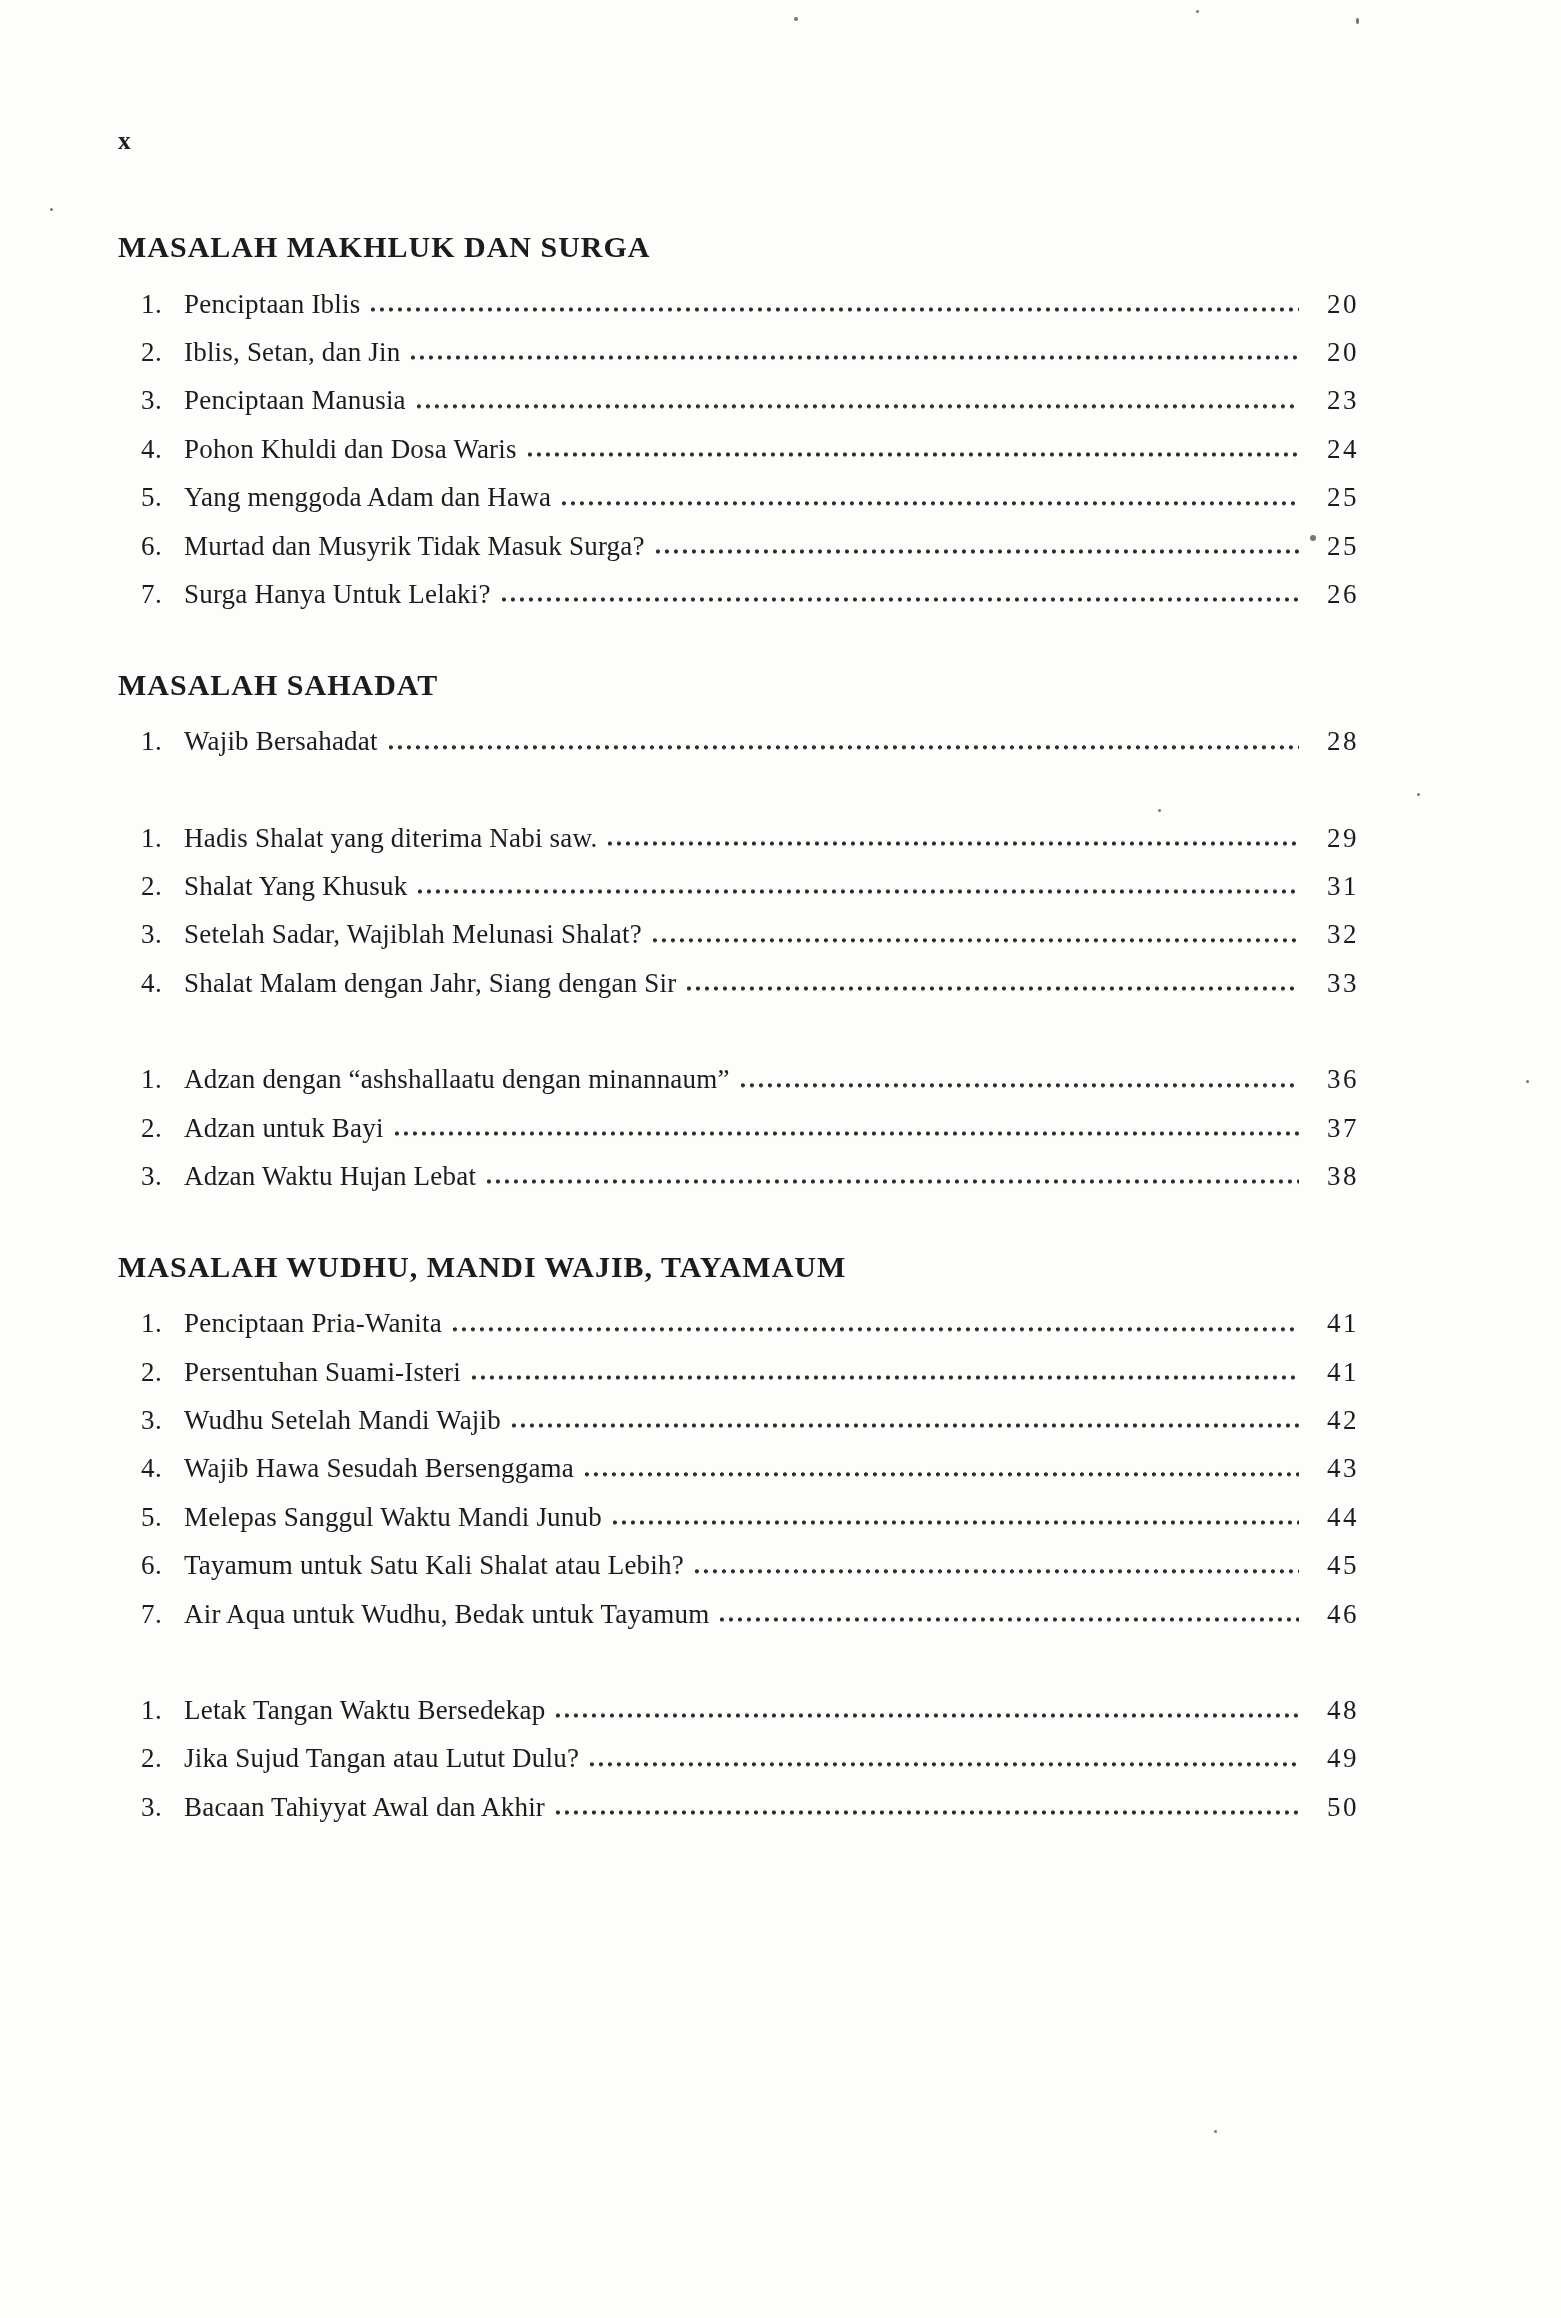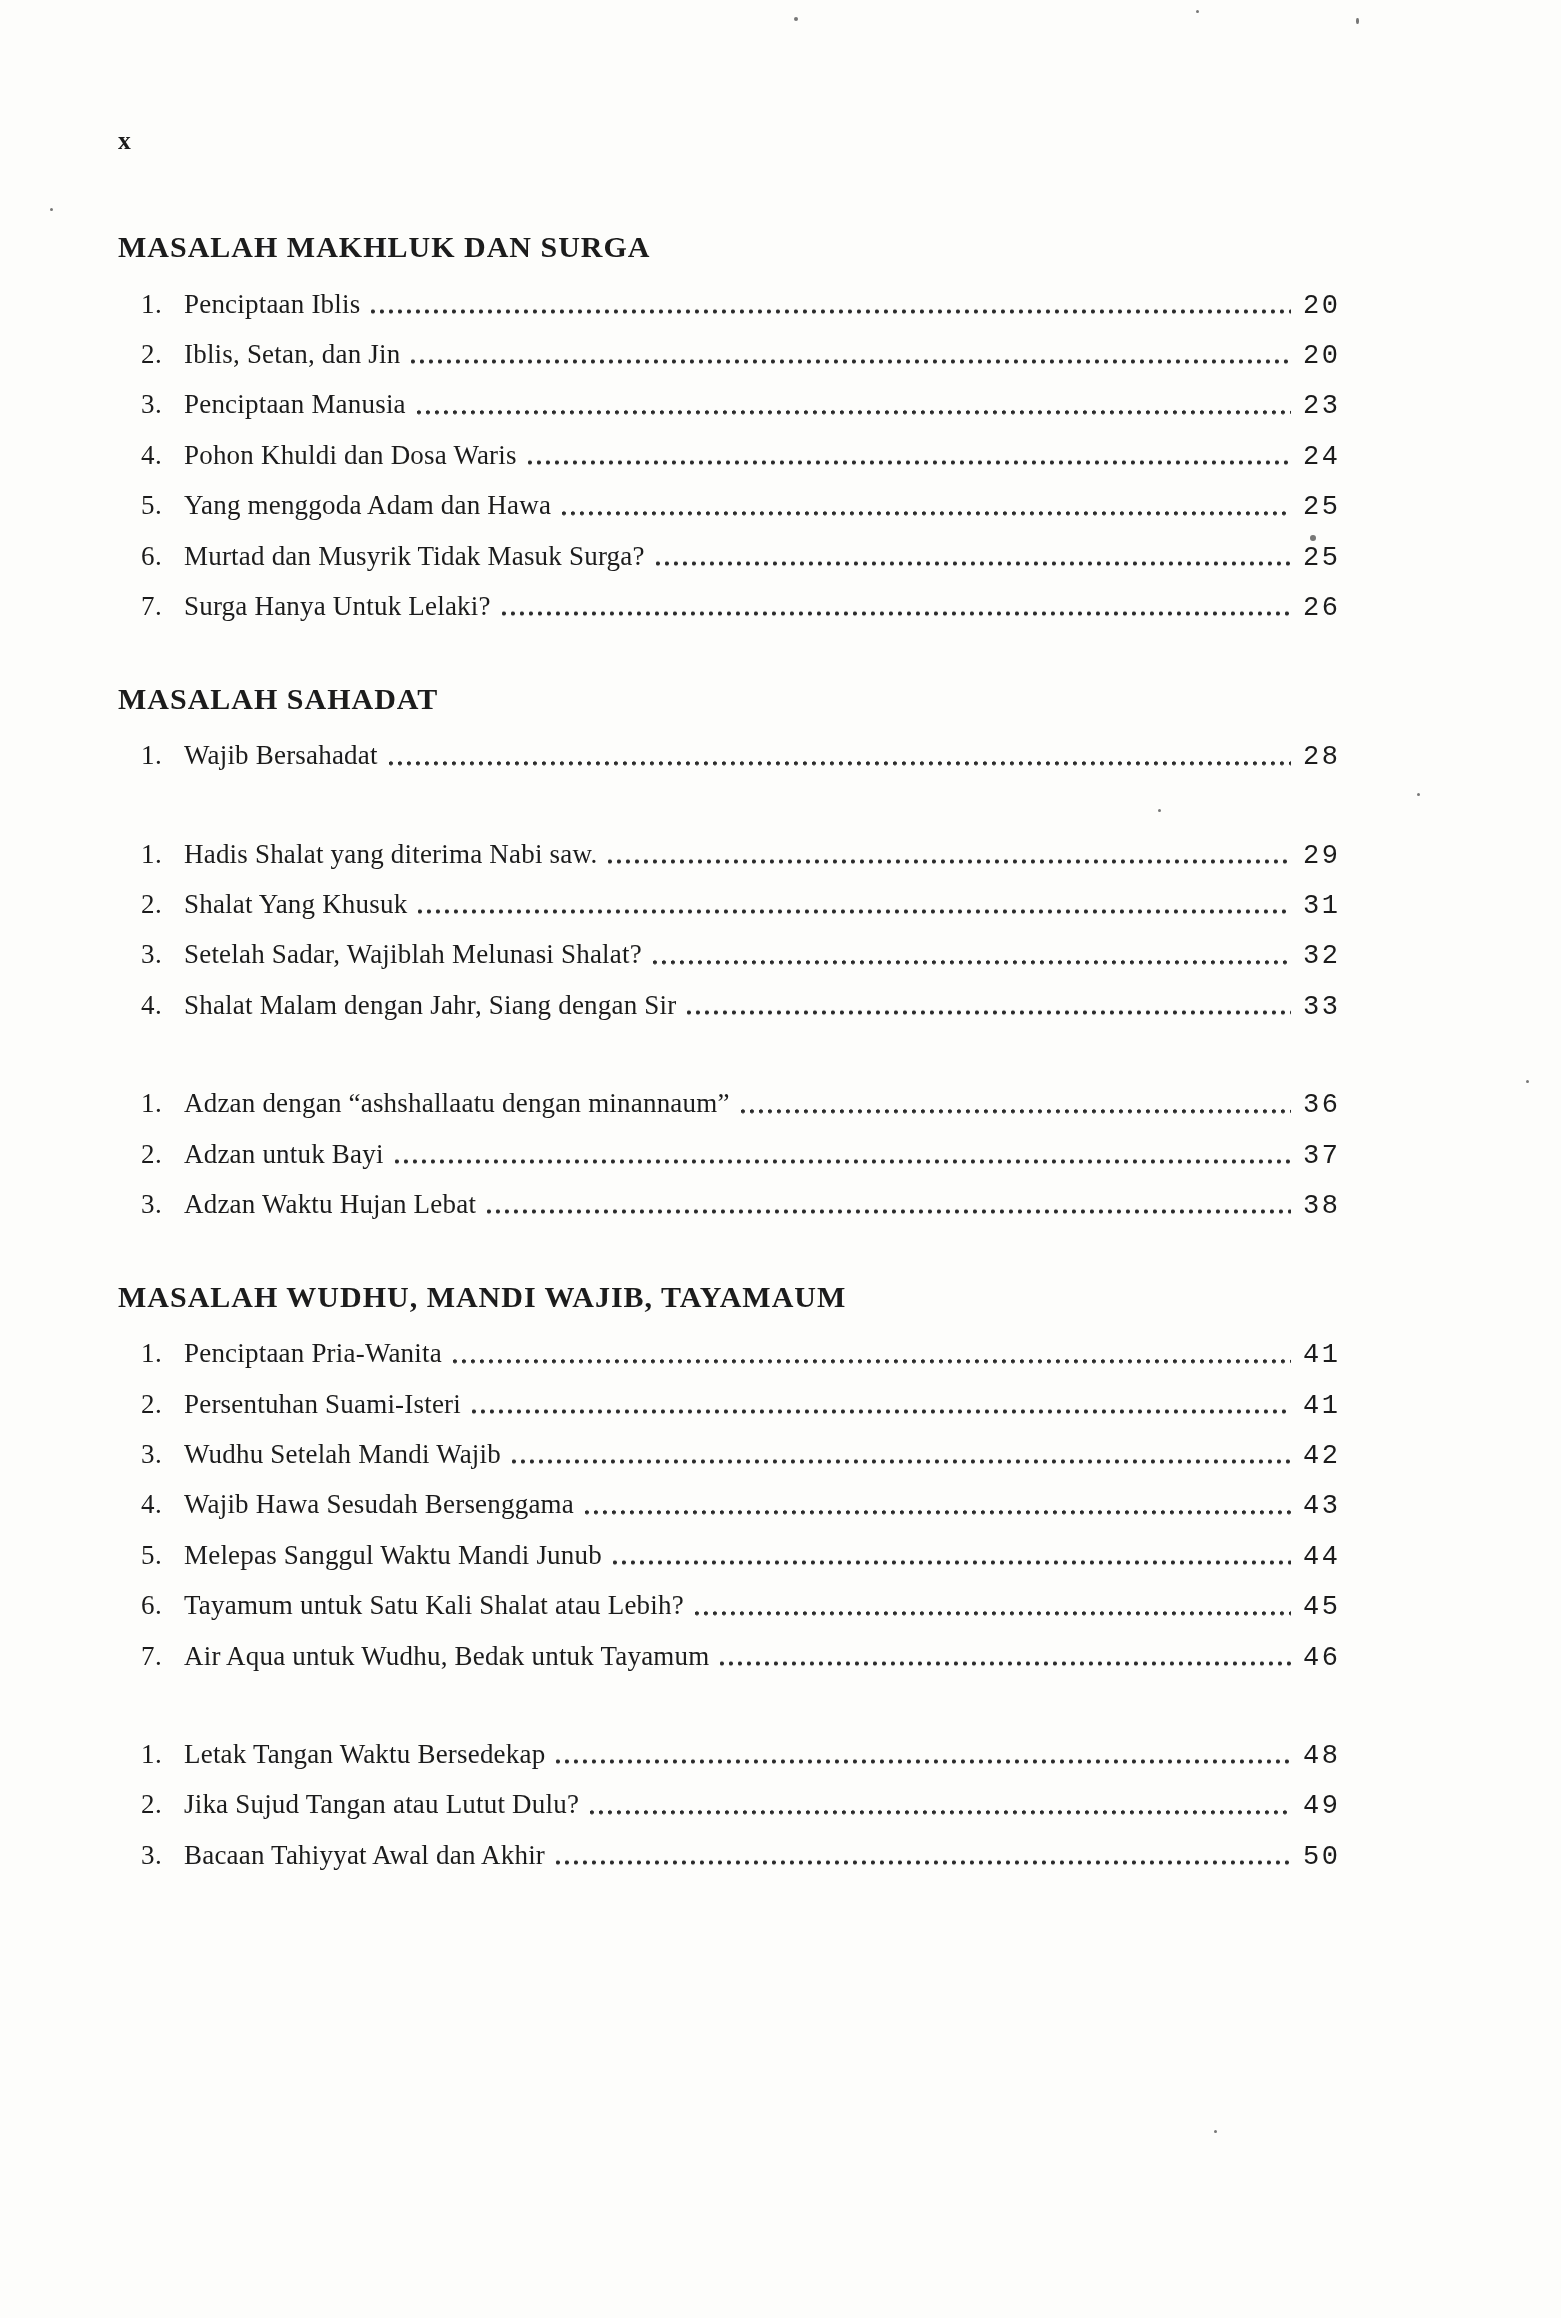--- a/index.html
+++ b/index.html
@@ -18,21 +18,21 @@
     font-family: "Liberation Serif", "DejaVu Serif", serif;
     overflow: hidden;
   }
   .page-marker {
     font-size: 25.6px;
     font-weight: 700;
     margin: 0 0 73px 0;
     letter-spacing: 0.8px;
   }
   .toc-section {
-    margin: 0 8px 48px 0;
+    margin: 0 0 48px 0;
   }
   .toc-heading {
     font-size: 30px;
     font-weight: 700;
     letter-spacing: 1px;
     margin: 0 0 15px 0;
     line-height: 1.2;
   }
   .section-items {
     padding-left: 23px;
@@ -59,23 +59,22 @@
     height: 6.6px;
     margin: 0 11.6px 5px 10px;
     background-image: radial-gradient(circle at 2.9px 3.3px, #2b2b2b 1.7px, transparent 2.3px);
     background-size: 9px 6.6px;
     background-repeat: repeat-x;
     background-position: left bottom;
   }
   .toc-page {
     flex: 0 0 auto;
     min-width: 64px;
-    text-align: left;
+    text-align: center;
     letter-spacing: 2.5px;
-    font-family: Liberation Mono, monospace;
   }
   .speck {
     position: absolute;
     background: #4a4a4a;
     border-radius: 50%;
     opacity: 0.75;
   }
 </style>
 </head>
 <body>

